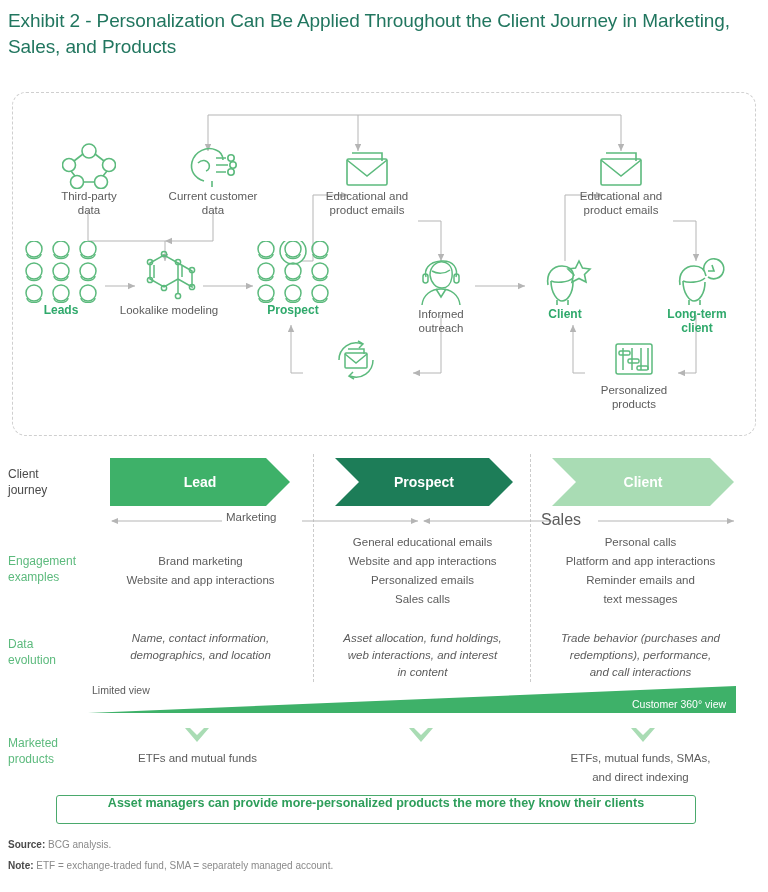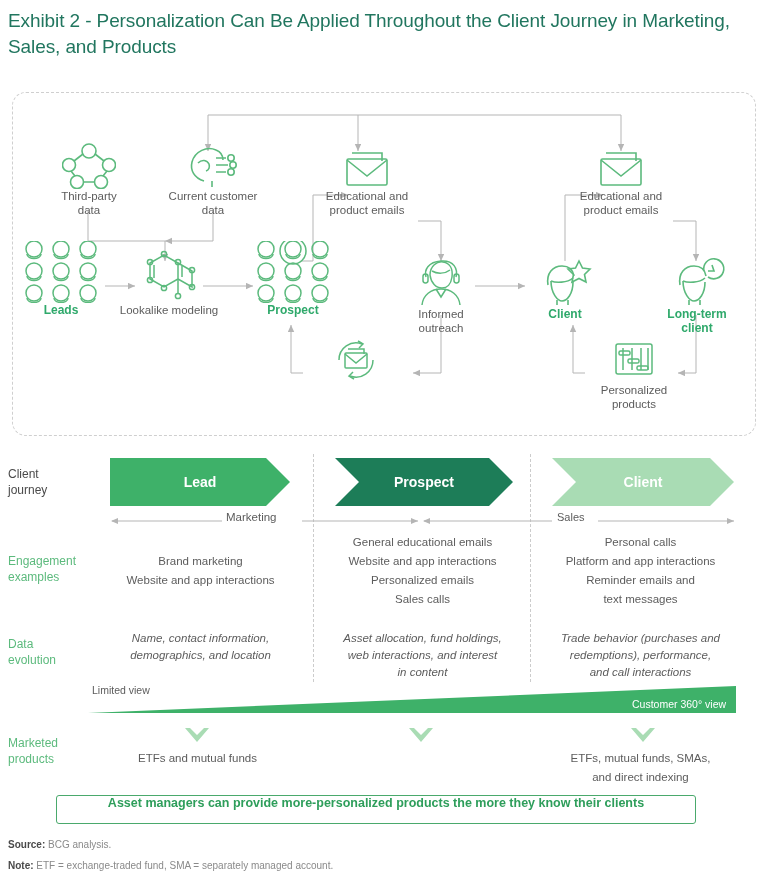--- a/index.html
+++ b/index.html
@@ -398,21 +398,21 @@
       <marker id="ahR" markerWidth="8" markerHeight="8" refX="7" refY="3" orient="auto">
         <path d="M0,0 L7,3 L0,6 z" fill="#b5b5b5"></path>
       </marker>
     </defs>
     <line x1="112" y1="11" x2="222" y2="11" stroke="#b5b5b5" marker-start="url(#ahL)"></line>
     <line x1="302" y1="11" x2="418" y2="11" stroke="#b5b5b5" marker-end="url(#ahR)"></line>
     <line x1="424" y1="11" x2="552" y2="11" stroke="#b5b5b5" marker-start="url(#ahL)"></line>
     <line x1="598" y1="11" x2="734" y2="11" stroke="#b5b5b5" marker-end="url(#ahR)"></line>
   </svg>
   <div style="position:absolute; left:226px; top:63px; font-size:11.5px; color:#5c5c5c;">Marketing</div>
-  <div style="position:absolute; left:557px; top:63px; font-size:11px; color:#5c5c5c;">Sales</div>
+  <div style="position:absolute; left:541px; top:63px; font-size:16px; color:#5c5c5c;">Sales</div>
 
   <div class="rowlabel green" style="left:8px; top:105px;">Engagement
 examples</div>
   <div class="colcell" style="left:98px; top:104px; width:205px; white-space:pre-line;">Brand marketing
 Website and app interactions</div>
   <div class="colcell" style="left:320px; top:85px; width:205px; white-space:pre-line;">General educational emails
 Website and app interactions
 Personalized emails
 Sales calls</div>
   <div class="colcell" style="left:538px; top:85px; width:205px; white-space:pre-line;">Personal calls

